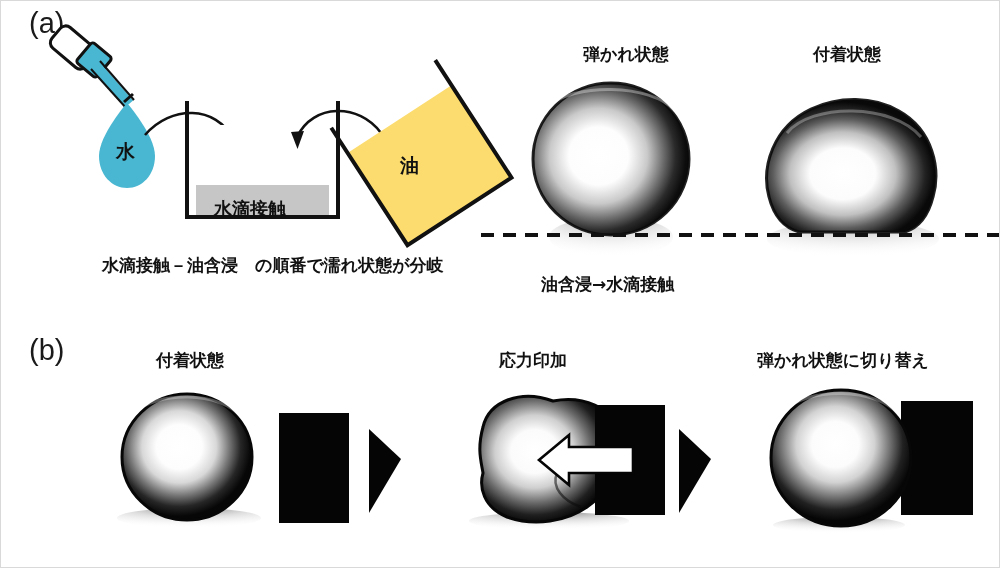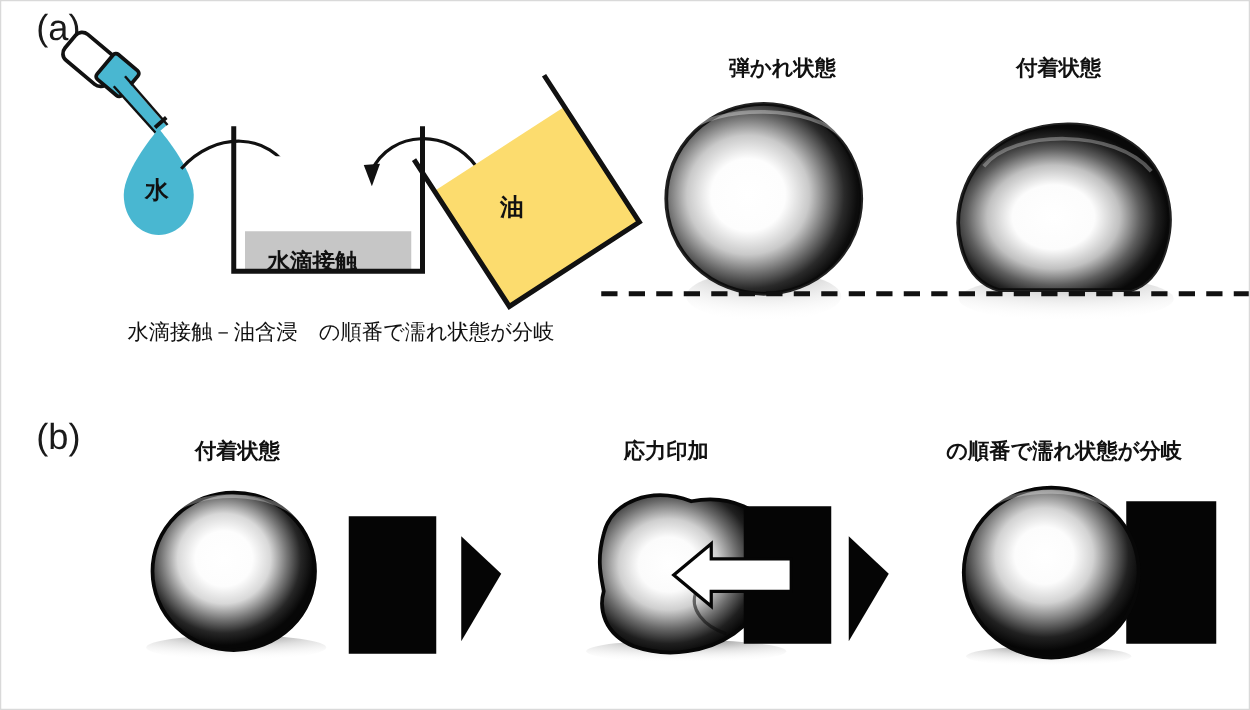--- a/index.html
+++ b/index.html
@@ -16,21 +16,21 @@
   .panel-label{
     font-size:29px;color:#1a1a1a;letter-spacing:0px;
     font-family:"Liberation Sans","DejaVu Sans",sans-serif;
   }
   .jp{
     font-family:"DejaVu Sans","Liberation Sans",sans-serif;
     color:#111111;
     white-space:nowrap;
   }
   .cap-top{font-size:17px;font-weight:600;}
-  .cap-bot{font-size:17px;font-weight:400;}
+  .cap-bot{font-size:17px;font-weight:700;}
   .cap-mid{font-size:17px;font-weight:600;}
   .substrate-label{font-size:18px;font-weight:600;}
   .vessel-label{font-size:19px;font-weight:600;}
   svg{display:block;overflow:visible;}
   .nosel{user-select:none;}
 </style>
 </head>
 <body>
 
 <div id="figure">
@@ -146,26 +146,27 @@
                C 452,59 460,98 452,126
                C 448,142 440,156 424,161
                L 318,161
                C 300,156 292,142 288,126 Z" fill="none" stroke="#0a0a0a" stroke-width="3" opacity="0.9"></path>
       <path d="M 306,62 C 330,32 412,32 440,66" stroke="#ffffff" stroke-width="3" fill="none" opacity="0.3"></path>
     </g>
 
     <line x1="0" y1="164" x2="520" y2="164" stroke="#111111" stroke-width="4" stroke-dasharray="13 9"></line>
   </svg>
 
+  <div class="abs jp cap-bot nosel" style="left:540px;top:272px;">油含浸→水滴接触</div>
 
   <div class="abs panel-label nosel" style="left:28px;top:333px;">(b)</div>
 
   <div class="abs jp cap-mid nosel" style="left:155px;top:348px;">付着状態</div>
   <div class="abs jp cap-mid nosel" style="left:498px;top:348px;text-align:center;">応力印加</div>
-  <div class="abs jp cap-mid nosel" style="left:756px;top:348px;">の順番で濡れ状態が分岐</div>
+  <div class="abs jp cap-mid nosel" style="left:756px;top:348px;">弾かれ状態に切り替え</div>
 
   <svg class="abs" style="left:0px;top:360px;" width="1000" height="200" viewBox="0 0 1000 200">
     <defs>
       <radialGradient id="bdrop1" cx="44%" cy="42%" r="55%">
         <stop offset="0%" stop-color="#ffffff"></stop>
         <stop offset="32%" stop-color="#fdfdfd"></stop>
         <stop offset="52%" stop-color="#d8d8d8"></stop>
         <stop offset="70%" stop-color="#777777"></stop>
         <stop offset="86%" stop-color="#262626"></stop>
         <stop offset="100%" stop-color="#070707"></stop>

